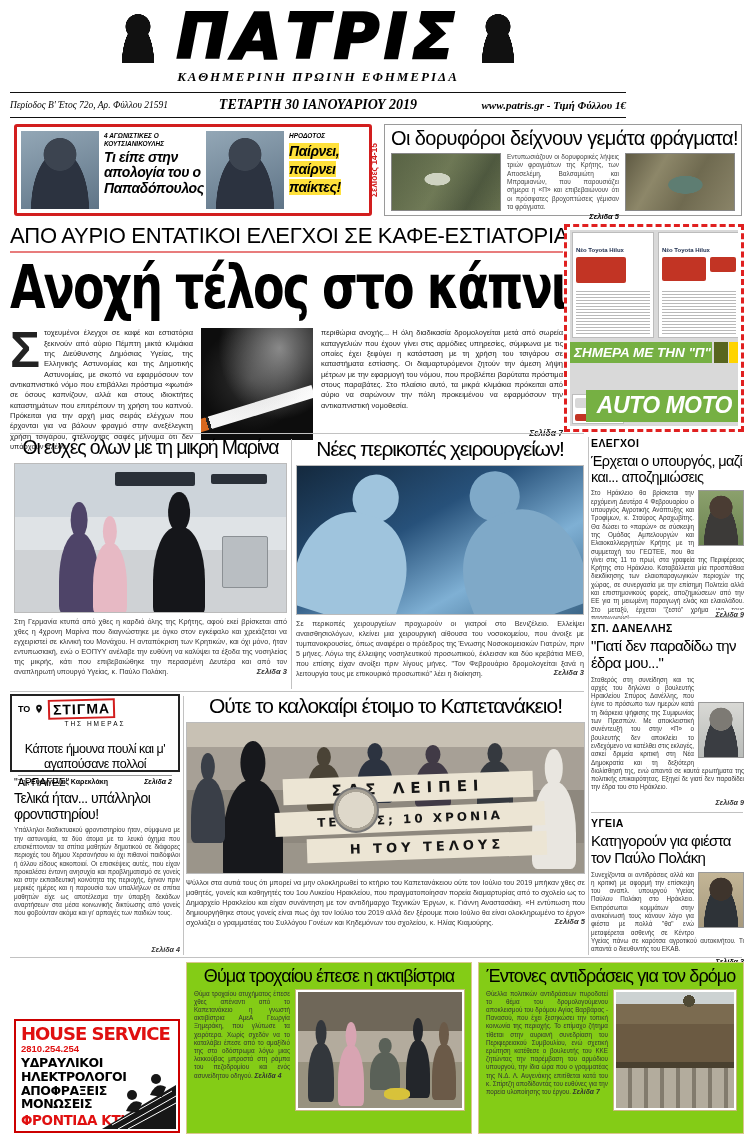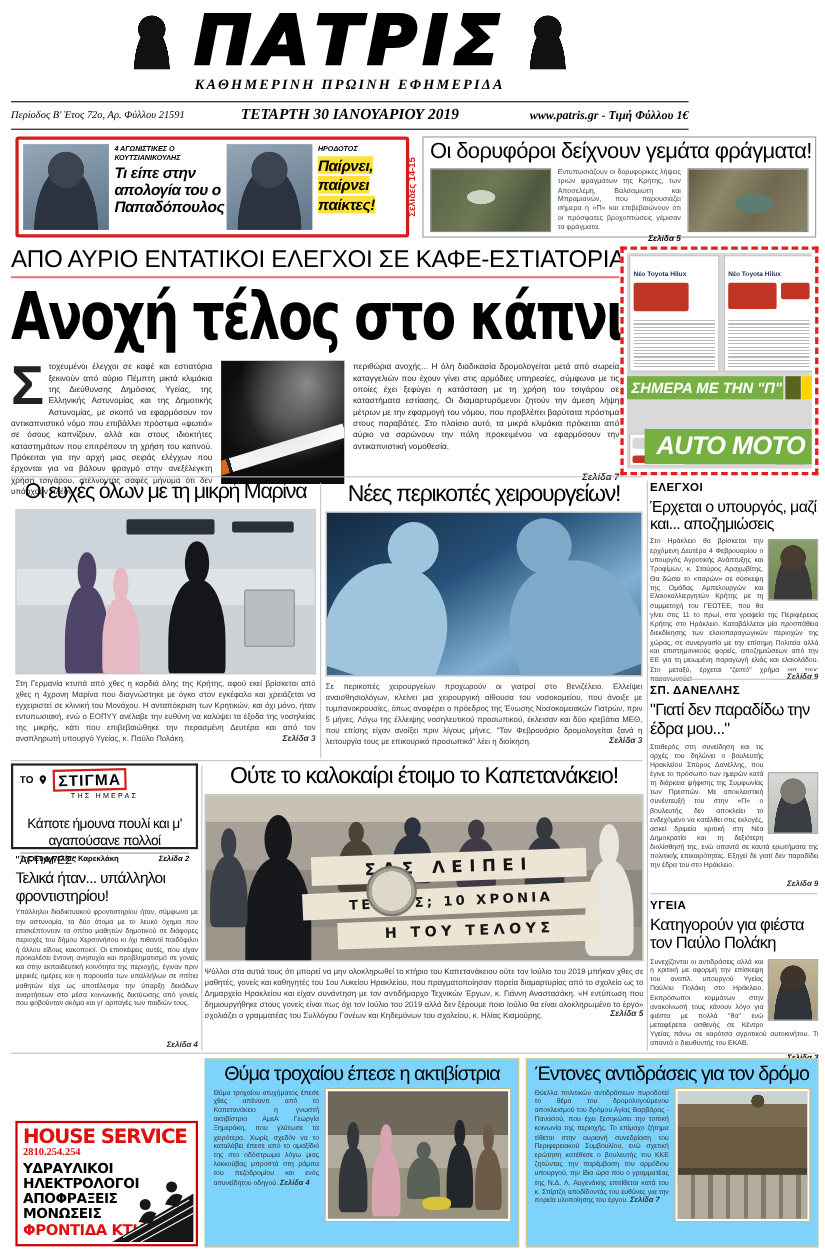--- a/index.html
+++ b/index.html
@@ -135,26 +135,26 @@
   .pb { position:absolute; background:#ece5d4; color:#151515; font-weight:bold; text-align:center; font-family:"DejaVu Sans", sans-serif; }
   
   .ygeia-page-row { text-align:right; font-size:7.2px; font-weight:bold; font-style:italic; margin-top:2px; }
   
   .donations { position:absolute; top:963px; left:14px; width:166px; height:50px; border:1px solid #555; padding:3px 5px; }
   .don-title { text-align:center; font-weight:bold; font-size:9px; margin-bottom:2px; }
   .don-body { font-size:6.2px; line-height:1.3; text-align:justify; column-count:2; column-gap:7px; color:#222; }
   
   .housead { position:absolute; top:1019px; left:14px; width:166px; height:114px; border:2px solid #cc0000; padding:4px 5px; overflow:hidden; background:#fff; }
   .ha-title { color:#e01010; font-weight:bold; font-size:18px; letter-spacing:-1px; line-height:0.95; font-family:"DejaVu Sans", sans-serif; }
-  .ha-phone { color:#e01010; font-weight:bold; font-size:9.5px; margin:1px 0 2px;font-family:Liberation Serif, serif; }
+  .ha-phone { color:#e01010; font-weight:bold; font-size:9.5px; margin:1px 0 2px; }
   .ha-svc { font-weight:bold; font-size:12.5px; line-height:1.1; letter-spacing:-0.4px; font-family:"DejaVu Sans", sans-serif; }
   .ha-high { color:#e01010; font-weight:bold; font-size:13.5px; letter-spacing:-0.4px; margin-top:1px; font-family:"DejaVu Sans", sans-serif; }
   .ha-art { position:absolute; right:2px; top:34px; width:74px; height:74px; }
   
-  .ybox { position:absolute; top:962px; height:172px; background:#7dd3fc; border:1px solid #d9c78f; padding:4px 7px; }
+  .ybox { position:absolute; top:962px; height:172px; background:#84cc16; border:1px solid #d9c78f; padding:4px 7px; }
   .ybox .yb-headline { font-size:18px; font-weight:400; letter-spacing:-0.9px; text-align:center; line-height:1.1; white-space:nowrap; margin-bottom:3px; }
   .yb-row { display:flex; gap:6px; }
   .yb-body { position:relative; font-size:6.3px; line-height:1.3; text-align:justify; color:#333; overflow:hidden; }
   .yb-page { font-weight:bold; font-style:italic; font-size:6.8px; }
   .accident { left:186px; width:286px; }
   .accident .yb-body { width:96px; height:120px; }
   .accident-photo { position:relative; flex:1; height:120px; border:2px solid #fff; outline:1px solid #c9b87f; overflow:hidden;
     background:linear-gradient(#6f6759 0 34%, #b3ab9d 34% 60%, #98927f 60%); }
   .road { left:478px; width:266px; }
   .road .yb-body { width:122px; height:120px; }

